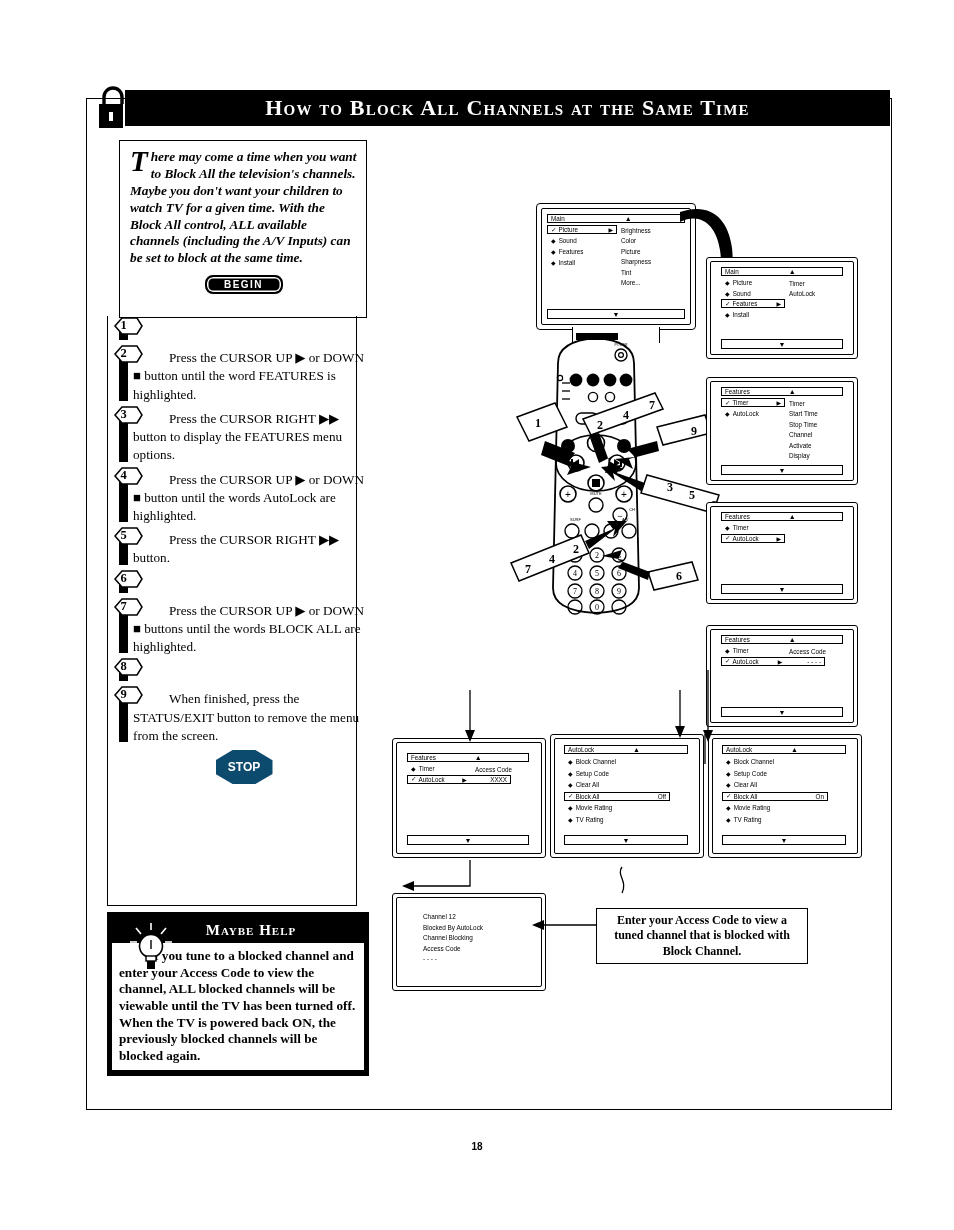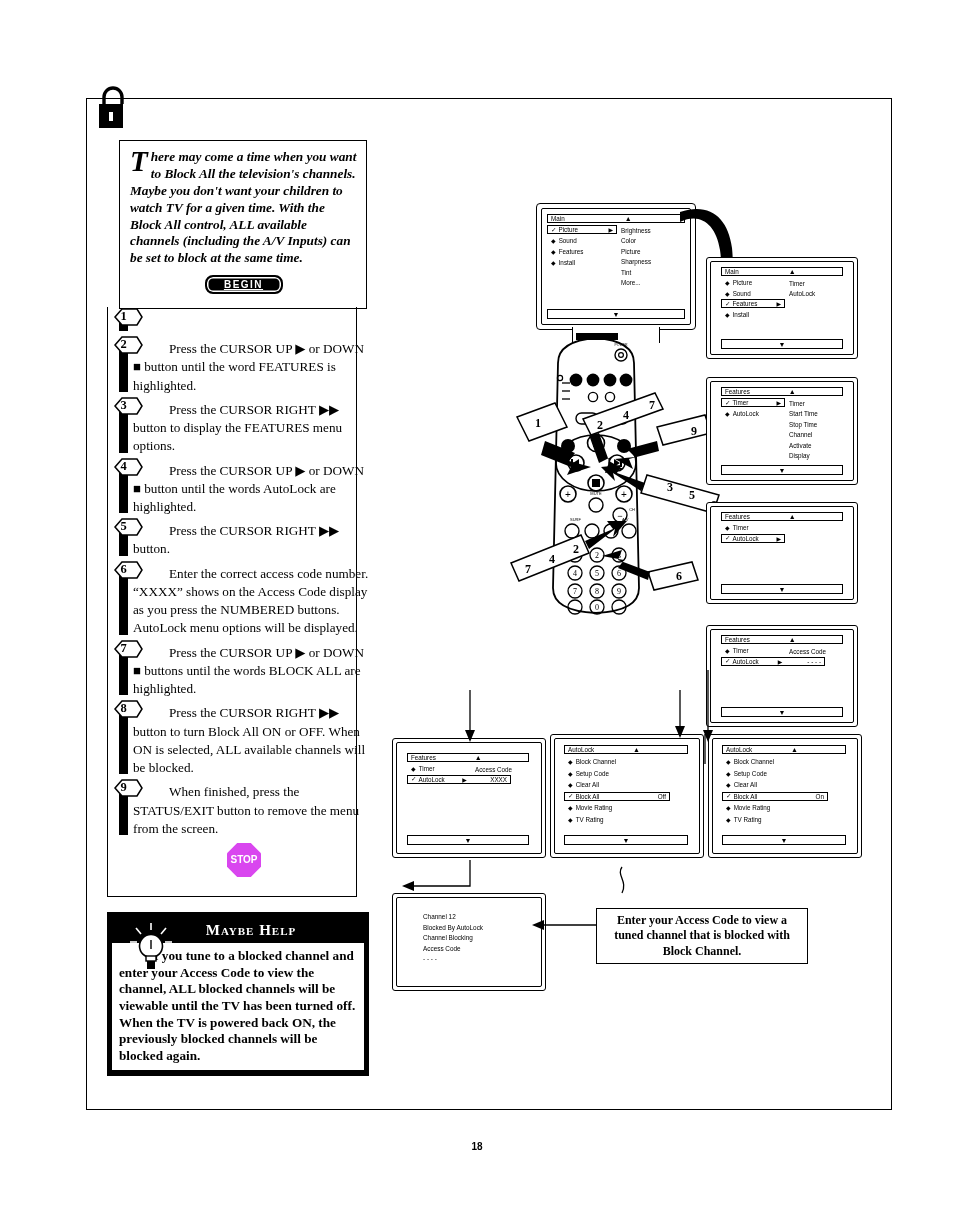--- a/index.html
+++ b/index.html
@@ -19,36 +19,36 @@
   .lock-icon{position:absolute;left:96px;top:88px;width:34px;height:42px;}
 
   
   .left-col{position:absolute;left:107px;top:140px;width:262px;}
   .intro-box{position:relative;margin-left:12px;width:248px;border:1.2px solid #000;
      padding:8px 9px 4px 10px;box-sizing:border-box;}
   .intro-box p{margin:0;font-style:italic;font-weight:bold;font-size:13.3px;line-height:1.27;
      font-family:"Liberation Serif",serif;text-align:left;}
   .dropcap{float:left;font-size:29px;line-height:.82;font-style:italic;font-weight:bold;
      padding:1px 3px 0 0;}
-  .begin-badge{margin:8px auto 10px;width:74px;height:15px;background:#000;color:#fff;
+  .begin-badge{margin:8px auto 19px;width:74px;height:15px;background:#000;color:#fff;
      border-radius:8px;font-size:10px;font-weight:bold;letter-spacing:1.5px;
      display:flex;align-items:center;justify-content:center;font-family:"Liberation Sans",sans-serif;
-     border:2px solid #000;box-shadow:0 0 0 1.5px #fff inset;text-decoration:underline;}
+     border:2px solid #000;box-shadow:0 0 0 1.5px #fff inset;}
   .steps-wrap{position:relative;margin-left:12px;width:250px;padding-top:2px;}
   .step{position:relative;padding-left:14px;margin-bottom:6px;min-height:22px;}
   .step .bar{position:absolute;left:0;top:10px;bottom:2px;width:9px;background:#000;}
   .step .num{position:absolute;left:-6px;top:-3px;width:26px;height:17px;}
   .step .num svg{display:block;}
   .step .num span{position:absolute;left:0;top:0;width:21px;height:17px;
      display:flex;align-items:center;justify-content:center;font-size:12.5px;font-weight:bold;
      font-family:"Liberation Serif",serif;}
   .step .txt{font-size:13.2px;line-height:1.23;font-family:"Liberation Serif",serif;
      padding-left:10px;}
   .step .txt .ind{display:inline-block;width:26px;}
-  .stop-badge{margin:4px auto 0;width:34px;height:34px;background:#d946ef;color:#fff;font-size:10px;
+  .stop-badge{margin:4px auto 0;width:57px;height:34px;background:#0c4a6e;color:#fff;font-size:12px;
      font-weight:bold;font-family:"Liberation Sans",sans-serif;display:flex;align-items:center;
      justify-content:center;clip-path:polygon(30% 0,70% 0,100% 30%,100% 70%,70% 100%,30% 100%,0 70%,0 30%);}
 
   
   .smart-help{position:absolute;left:107px;top:912px;width:262px;background:#000;
      border:1px solid #000;padding:4px 4px 5px 4px;box-sizing:border-box;}
   .sh-title{height:26px;color:#fff;font-family:"Liberation Serif",serif;font-variant:small-caps;
      font-weight:bold;font-size:15px;letter-spacing:1px;display:flex;align-items:center;
      justify-content:center;padding-left:26px;}
   .bulb{position:absolute;left:22px;top:10px;width:42px;height:56px;}
@@ -108,20 +108,23 @@
   <div class="outer-frame"></div>
 
   <div class="lock-icon">
     <svg width="34" height="42" viewBox="0 0 34 42">
       <path d="M8 16 L8 9 A9 9 0 0 1 26 9 L26 16" stroke="#000" stroke-width="3.4" fill="none"></path>
       <rect x="3" y="16" width="24" height="24" fill="#000"></rect>
       <rect x="13" y="24" width="4" height="9" fill="#fff"></rect>
     </svg>
   </div>
 
+  <div class="header-bar">
+    <div class="header-title">How to Block All Channels at the Same Time</div>
+  </div>
 
   <div class="left-col">
 
     <div class="intro-box">
       <p><span class="dropcap">T</span><span>here may come a time when you want to Block All the television's channels. Maybe you don't want your children to watch TV for a given time. With the Block All control, ALL available channels (including the A/V Inputs) can be set to block at the same time.</span></p>
       <div class="begin-badge">BEGIN</div>
     </div>
 
     <div class="steps-wrap" id="steps-wrap">
         <div class="step"><span class="bar"></span><span class="num">
@@ -152,33 +155,33 @@
             <svg width="30" height="18" viewBox="0 0 30 18">
               <path d="M2 9 L9 1 L24 1 L29 9 L24 17 L9 17 Z" fill="#fff" stroke="#000" stroke-width="1.5"></path>
             </svg>
             <span>5</span>
           </span><span class="txt"><span class="ind"></span>Press the CURSOR RIGHT ▶▶ button.</span></div>
         <div class="step"><span class="bar"></span><span class="num">
             <svg width="30" height="18" viewBox="0 0 30 18">
               <path d="M2 9 L9 1 L24 1 L29 9 L24 17 L9 17 Z" fill="#fff" stroke="#000" stroke-width="1.5"></path>
             </svg>
             <span>6</span>
-          </span><span class="txt"><span class="ind"></span>Enter the correct access code number. “XXXX” shows on the Access Code display as you press the NUMBERED buttons. AutoLock menu options will be displayed.</span></div>
+          </span></div>
         <div class="step"><span class="bar"></span><span class="num">
             <svg width="30" height="18" viewBox="0 0 30 18">
               <path d="M2 9 L9 1 L24 1 L29 9 L24 17 L9 17 Z" fill="#fff" stroke="#000" stroke-width="1.5"></path>
             </svg>
             <span>7</span>
           </span><span class="txt"><span class="ind"></span>Press the CURSOR UP ▶ or DOWN ■ buttons until the words BLOCK ALL are highlighted.</span></div>
         <div class="step"><span class="bar"></span><span class="num">
             <svg width="30" height="18" viewBox="0 0 30 18">
               <path d="M2 9 L9 1 L24 1 L29 9 L24 17 L9 17 Z" fill="#fff" stroke="#000" stroke-width="1.5"></path>
             </svg>
             <span>8</span>
-          </span><span class="txt"><span class="ind"></span>Press the CURSOR RIGHT ▶▶ button to turn Block All ON or OFF. When ON is selected, ALL available channels will be blocked.</span></div>
+          </span></div>
         <div class="step"><span class="bar"></span><span class="num">
             <svg width="30" height="18" viewBox="0 0 30 18">
               <path d="M2 9 L9 1 L24 1 L29 9 L24 17 L9 17 Z" fill="#fff" stroke="#000" stroke-width="1.5"></path>
             </svg>
             <span>9</span>
           </span><span class="txt"><span class="ind"></span>When finished, press the STATUS/EXIT button to remove the menu from the screen.</span></div>
         <div class="stop-badge">STOP</div>
         <div style="position: absolute; left: -12px; top: -2px; width: 250px; height: 590px; border-left: 1.2px solid rgb(0, 0, 0); border-right: 1.2px solid rgb(0, 0, 0); border-bottom: 1.2px solid rgb(0, 0, 0); box-sizing: border-box; pointer-events: none;"></div>
       </div>
   </div>

